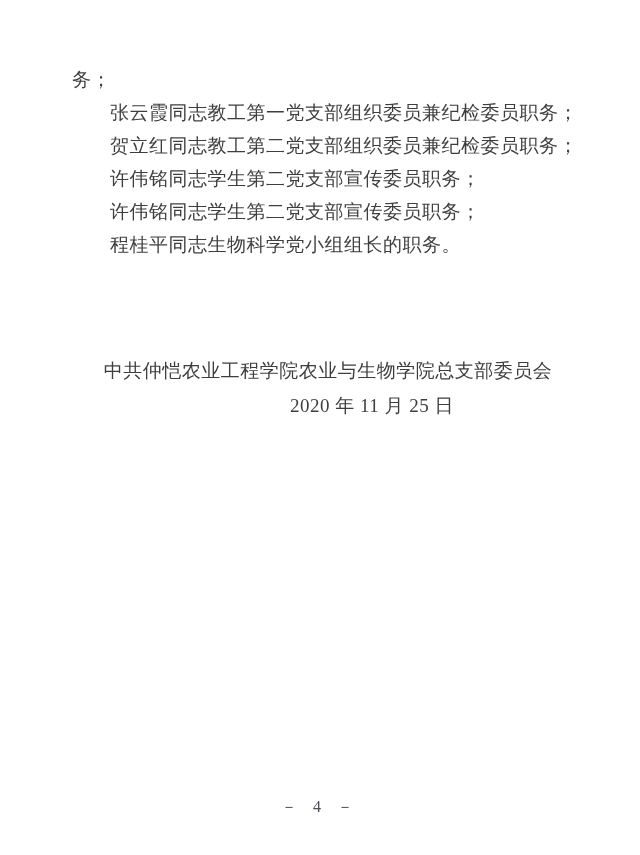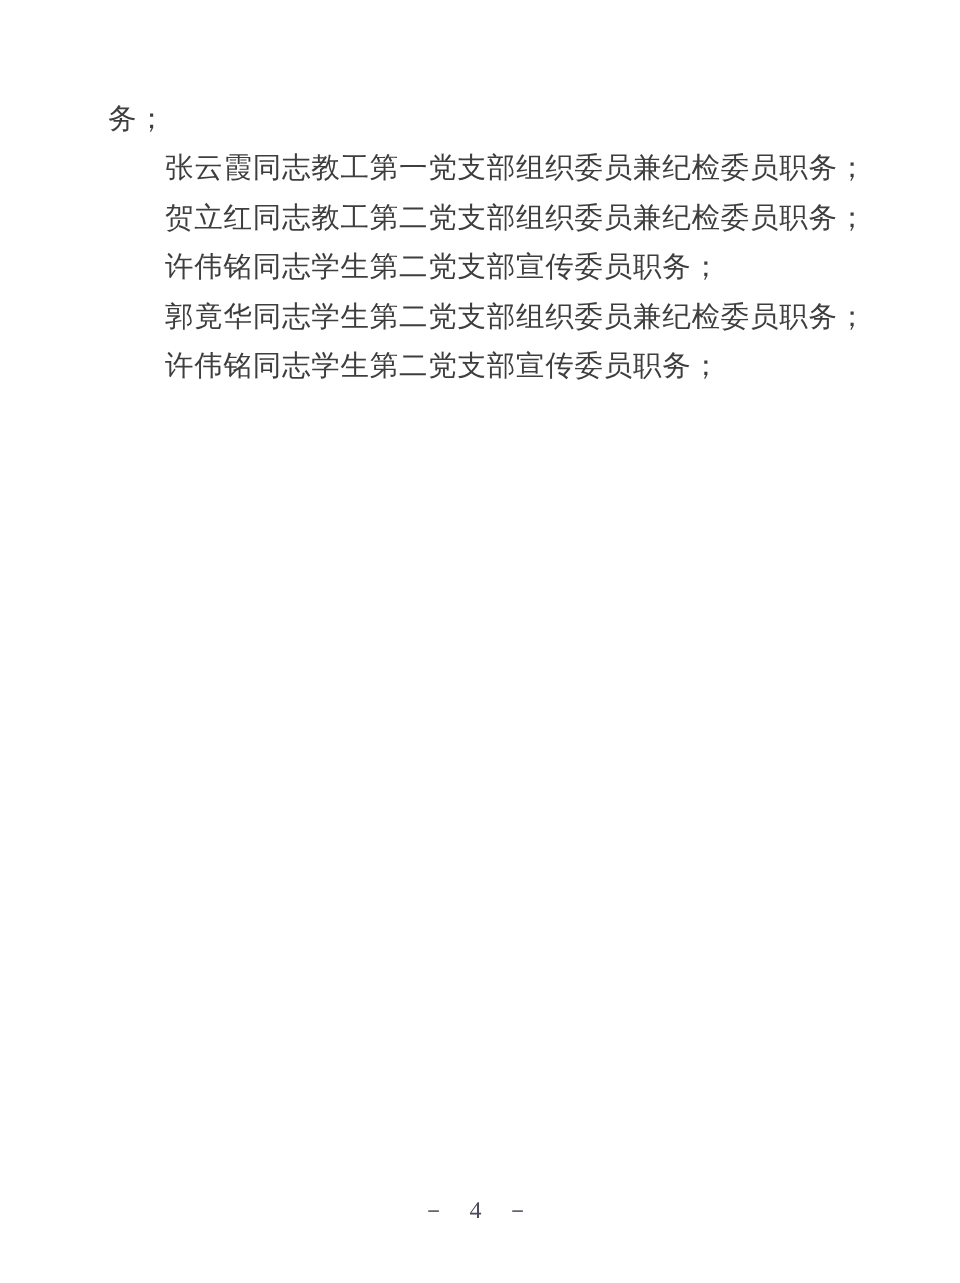--- a/index.html
+++ b/index.html
@@ -64,21 +64,25 @@
 <body>
 
 <div class="page">
   <div class="content">
 
     <p class="para">务；</p>
 
     <p class="para indent">张云霞同志教工第一党支部组织委员兼纪检委员职务；</p>
     <p class="para indent">贺立红同志教工第二党支部组织委员兼纪检委员职务；</p>
     <p class="para indent">许伟铭同志学生第二党支部宣传委员职务；</p>
-    <p class="para indent">郭竟华同志学生第二党支部组织委员兼纪检委员职务；</p>
     <p class="para indent">许伟铭同志学生第二党支部宣传委员职务；</p>
+    <p class="para indent">程桂平同志生物科学党小组组长的职务。</p>
 
 
+    <div class="signature-block">
+      <p class="committee-line">中共仲恺农业工程学院农业与生物学院总支部委员会</p>
+      <p class="date-line">2020 年 11 月 25 日</p>
+    </div>
 
   </div>
 
   <div class="page-footer">－ 4 －</div>
 </div>
 
 </body></html>

